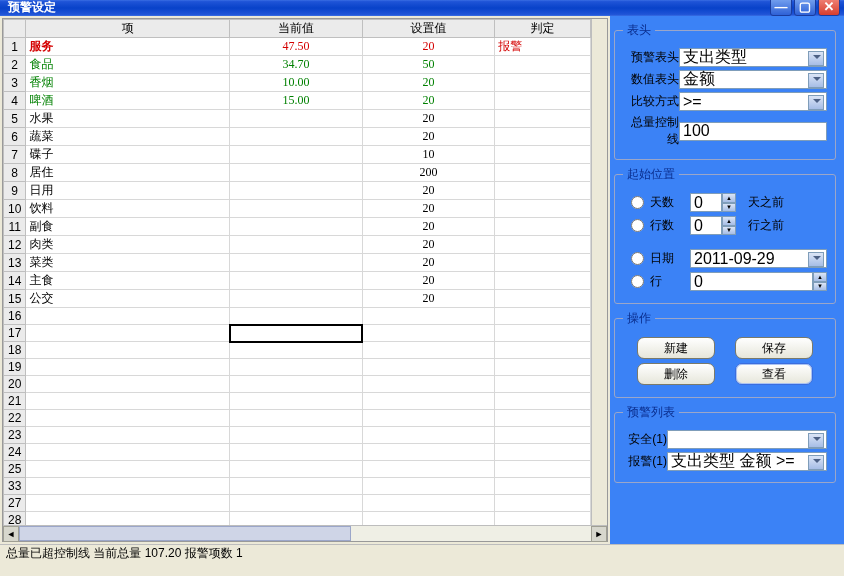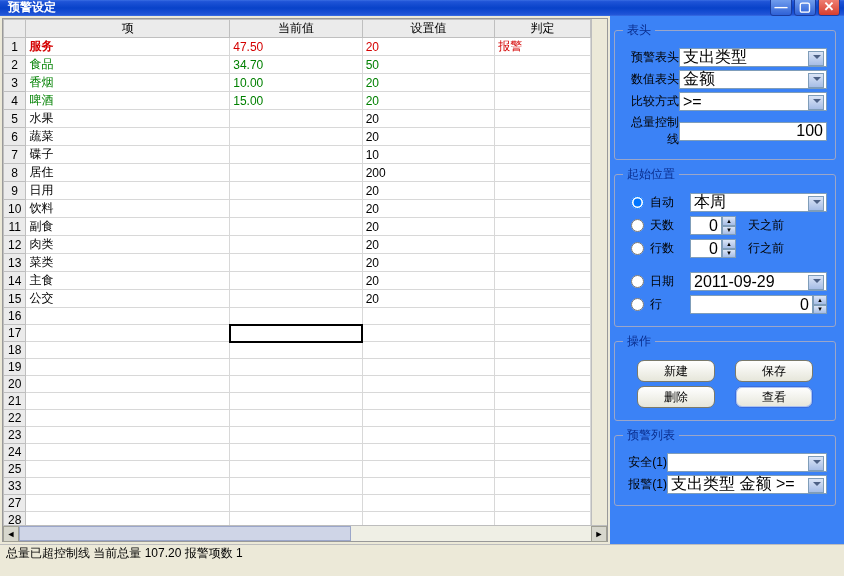--- a/index.html
+++ b/index.html
@@ -64,21 +64,21 @@
   padding: 0 3px;
   font-size: 12px;
   white-space: nowrap;
   overflow: hidden;
 }
 .sheet th {
   background: #ebebeb; font-weight: normal; text-align: center;
   border-color:#bfbfbf;
 }
 .sheet td.rownum { background:#ebebeb; text-align:center; border-color:#bfbfbf; color:#000;}
-.sheet td.num { text-align:left; }
+.sheet td.num { text-align:center;font-family:Liberation Serif, serif; }
 .red { color:#d40000; }
 .redbold { color:#d40000; font-weight:bold;}
 .green { color:#008000; }
 .selcell { border:2px solid #000 !important; }
 
 .hscroll {
   height: 16px; background:#ece9d8; border-top:1px solid #bdbdbd;
   position: relative;
 }
 .hscroll .track { position:absolute; left:16px; right:16px; top:0; bottom:0; background:#efefe5;}
@@ -111,21 +111,21 @@
 .winselect::after {
   content:""; position:absolute; right:2px; top:2px; width:14px; height:13px;
   background:linear-gradient(to bottom,#dbe5f6,#a6bde6);
   border:1px solid #7f9db9;
 }
 .winselect .chev {
   position:absolute; right:5px; top:6px;
   border-left:4px solid transparent; border-right:4px solid transparent;
   border-top:4px solid #4d6185; z-index:1;
 }
-.wininput { padding-right:3px;justify-content:flex-end; }
+.wininput { padding-right:3px; }
 .spin { width:48px; display:flex; }
 .spin .wininput{ width:32px; flex:none;}
 .spin .spbtns{ width:14px; display:flex; flex-direction:column;}
 .spin .spbtns div{ flex:1; border:1px solid #7f9db9; background:linear-gradient(to bottom,#dbe5f6,#a6bde6); font-size:6px; display:flex;align-items:center;justify-content:center;}
 
 .radiorow { display:flex; align-items:center; margin:4px 0; gap:6px;}
 .radiorow input[type=radio]{ margin-left:8px;}
 .radiorow .lbl2{ width:34px; }
 .radiorow .trail{ margin-left:4px; }
 
@@ -424,28 +424,20 @@
         <div class="wininput">
             <span>100</span>
           </div>
       </div>
     </fieldset>
 
     <fieldset>
       <legend>起始位置</legend>
 
       <div class="radiorow">
-        <input type="radio" name="sp" checked="" style="">
-        <span class="lbl2">自动</span>
-        <div class="winselect" style="flex:1">
-            <span>本周</span>
-            <span class="chev"></span>
-          </div>
-      </div>
-      <div class="radiorow">
         <input type="radio" name="sp" style="">
         <span class="lbl2">天数</span>
         <div class="spin">
           <div class="wininput">
               <span>0</span>
             </div>
           <div class="spbtns">
               <div>▲</div>
               <div>▼</div>
             </div>

